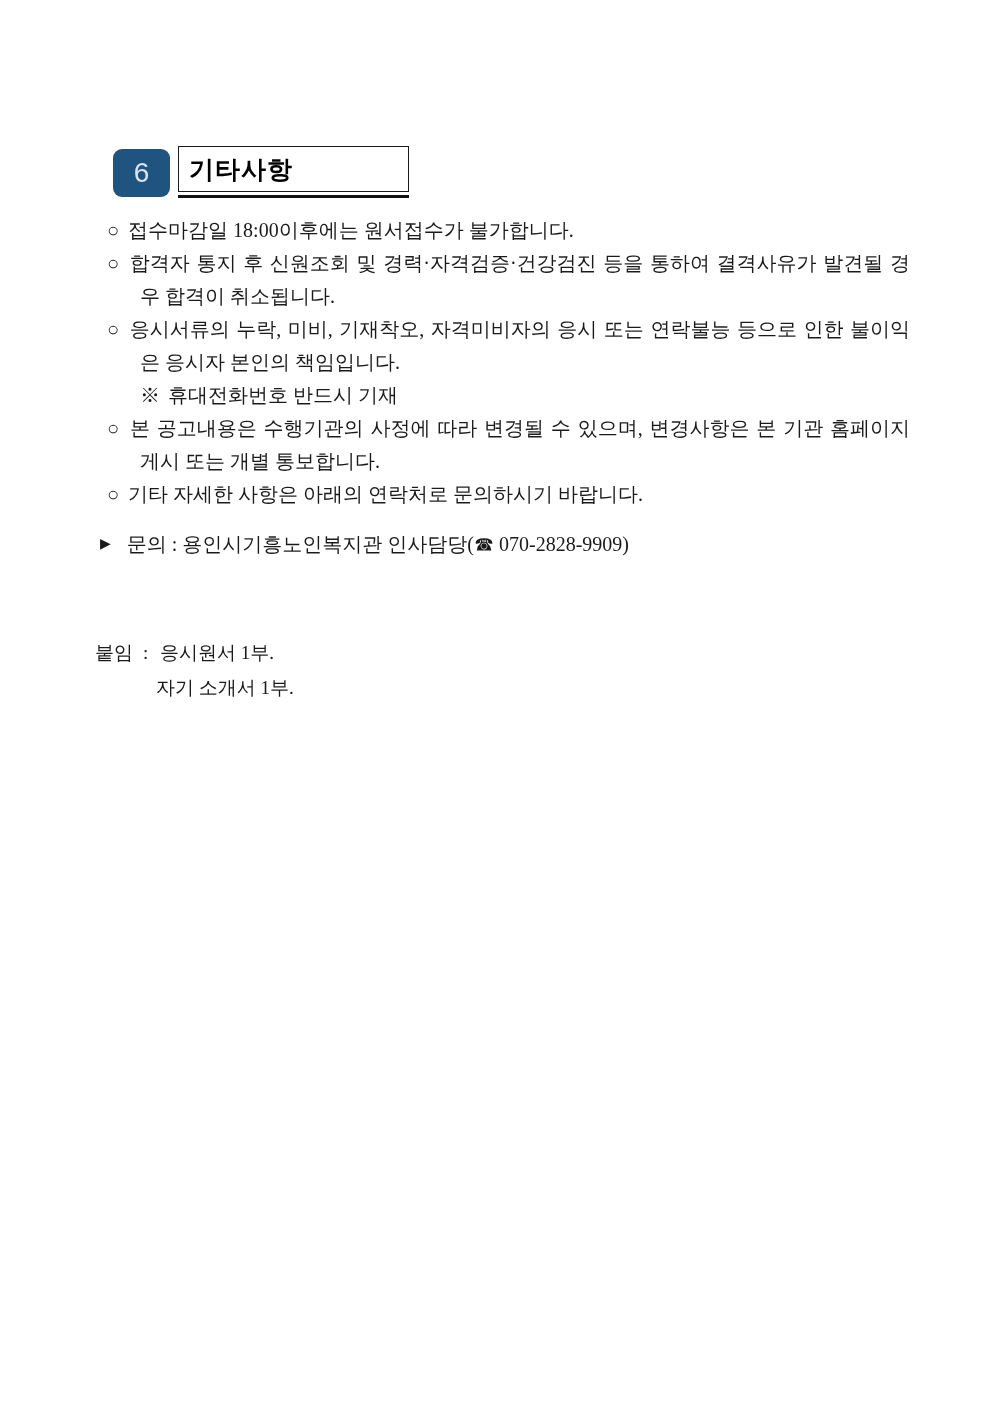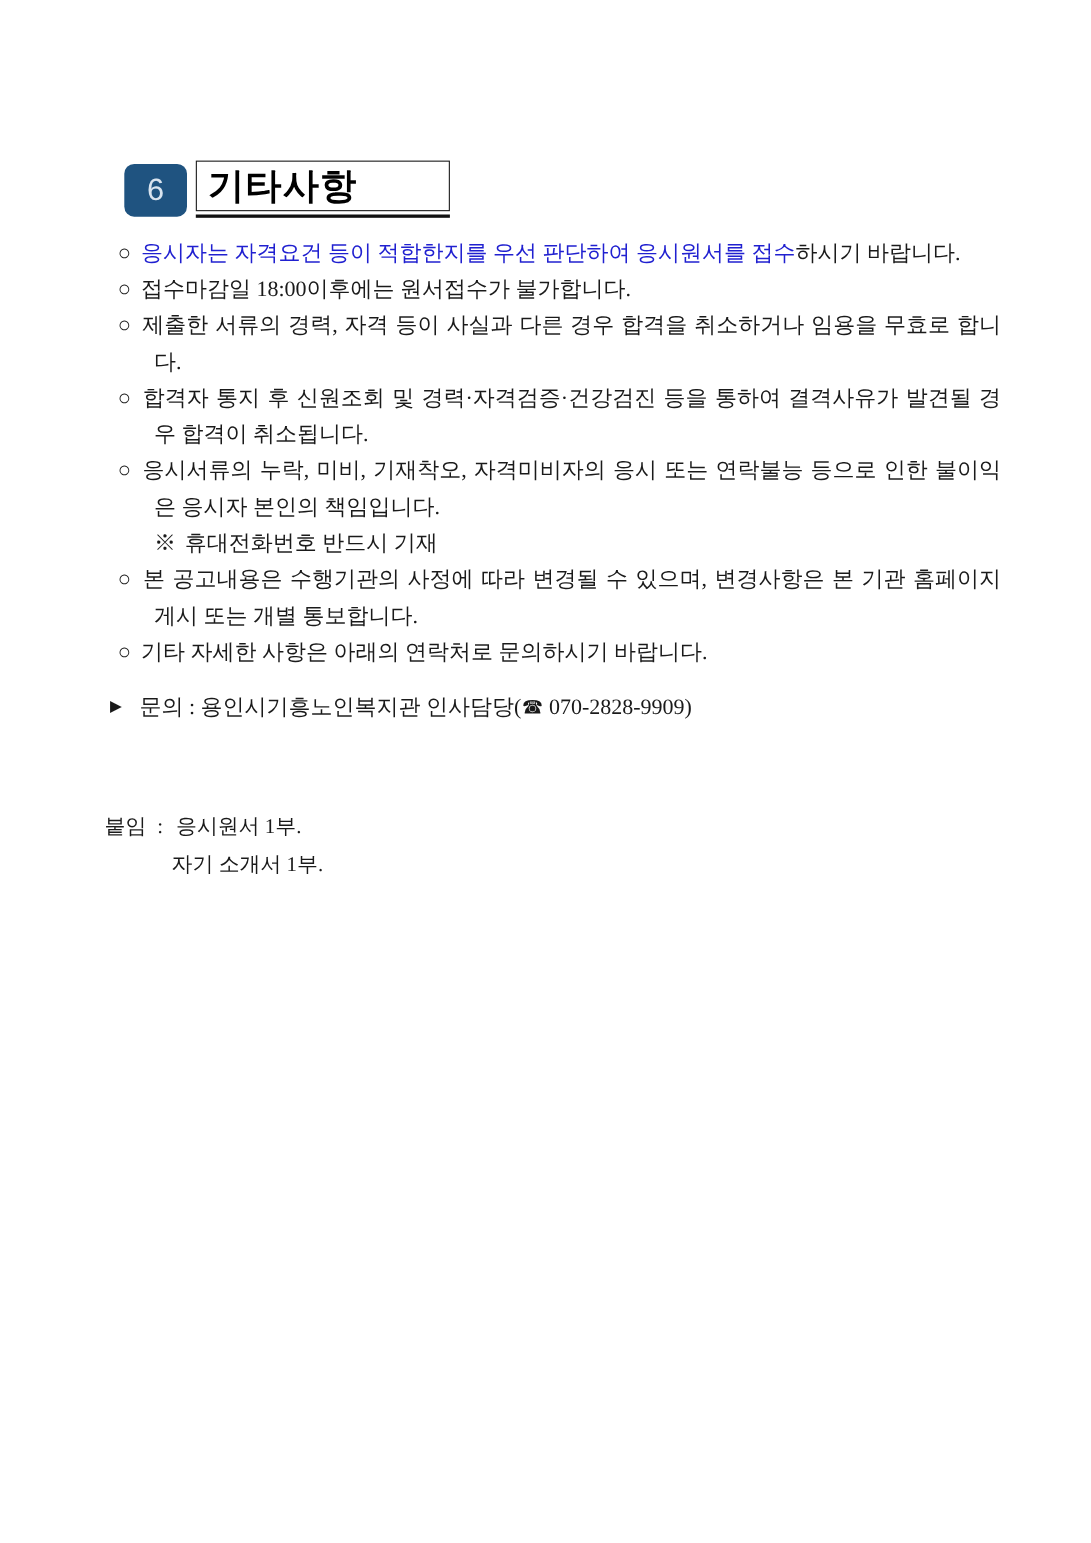--- a/index.html
+++ b/index.html
@@ -26,21 +26,21 @@
     position: relative; margin-left: 8px; width: 231px; height: 46px;
     border: 1px solid #1a1a1a;
     display: flex; align-items: center; padding-left: 10px;
   }
   .title-box::after {
     content: ""; position: absolute; left: -1px; right: -1px; bottom: -7px;
     height: 3px; background: #111111;
   }
   .title-text {
     font-family: "Liberation Sans", "DejaVu Sans", sans-serif;
-    font-weight: bold; font-size: 33px; letter-spacing: 1px; color: #000000;
+    font-weight: bold; font-size: 25px; letter-spacing: 1px; color: #000000;
   }
   
   .bullet-list { margin-top: 16px; font-size: 20px; line-height: 33px; text-align: justify; }
   .bullet { padding-left: 36px; text-indent: -33px; }
   .bullet .marker { margin-right: 9px; }
   .note-line { padding-left: 36px; text-indent: 0; text-align: left; }
   .note-line .marker { margin-right: 8px; }
   .hl { color: #2020d0; }
   
   .contact-line { margin-top: 16px; font-size: 20px; line-height: 33px; margin-left: -4px; }
@@ -58,27 +58,21 @@
 
   <div class="section-header">
     <div class="num-badge">6</div>
     <div class="title-box">
       <span class="title-text">기타사항</span>
     </div>
   </div>
 
   <div class="bullet-list">
     <div class="bullet">
-      <span class="marker">○</span><span class="hl">응시자는 자격요건 등이 적합한지를 우선 판단하여 응시원서를 접수</span><span>하시기 바랍니다.</span>
-    </div>
-    <div class="bullet">
       <span class="marker">○</span><span>접수마감일 18:00이후에는 원서접수가 불가합니다.</span>
-    </div>
-    <div class="bullet">
-      <span class="marker">○</span><span>제출한 서류의 경력, 자격 등이 사실과 다른 경우 합격을 취소하거나 임용을 무효로 합니다.</span>
     </div>
     <div class="bullet">
       <span class="marker">○</span><span>합격자 통지 후 신원조회 및 경력·자격검증·건강검진 등을 통하여 결격사유가 발견될 경우 합격이 취소됩니다.</span>
     </div>
     <div class="bullet">
       <span class="marker">○</span><span>응시서류의 누락, 미비, 기재착오, 자격미비자의 응시 또는 연락불능 등으로 인한 불이익은 응시자 본인의 책임입니다.</span>
     </div>
     <div class="note-line">
       <span class="marker">※</span><span>휴대전화번호 반드시 기재</span>
     </div>

